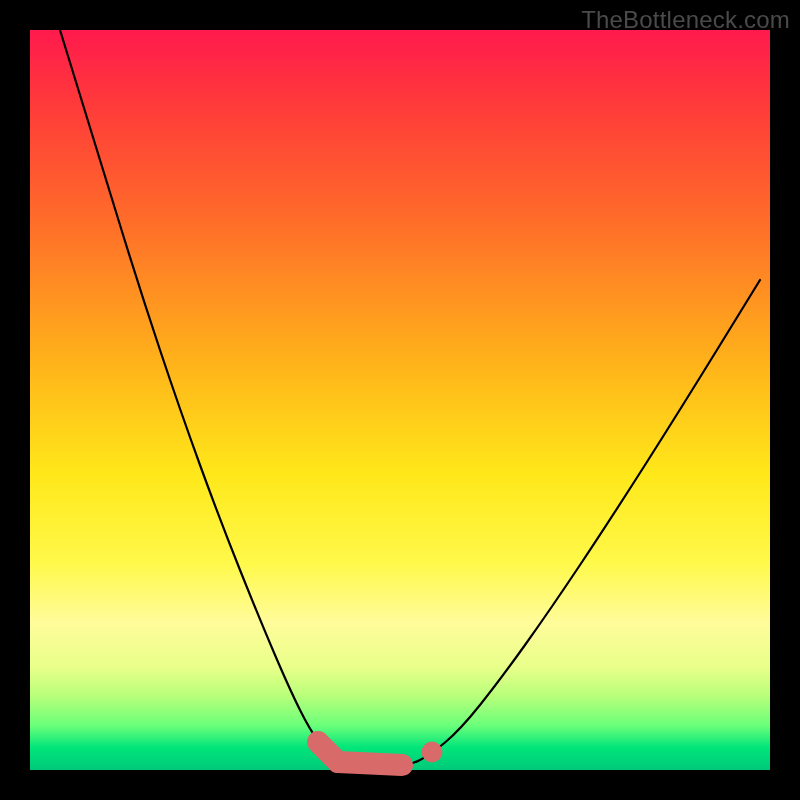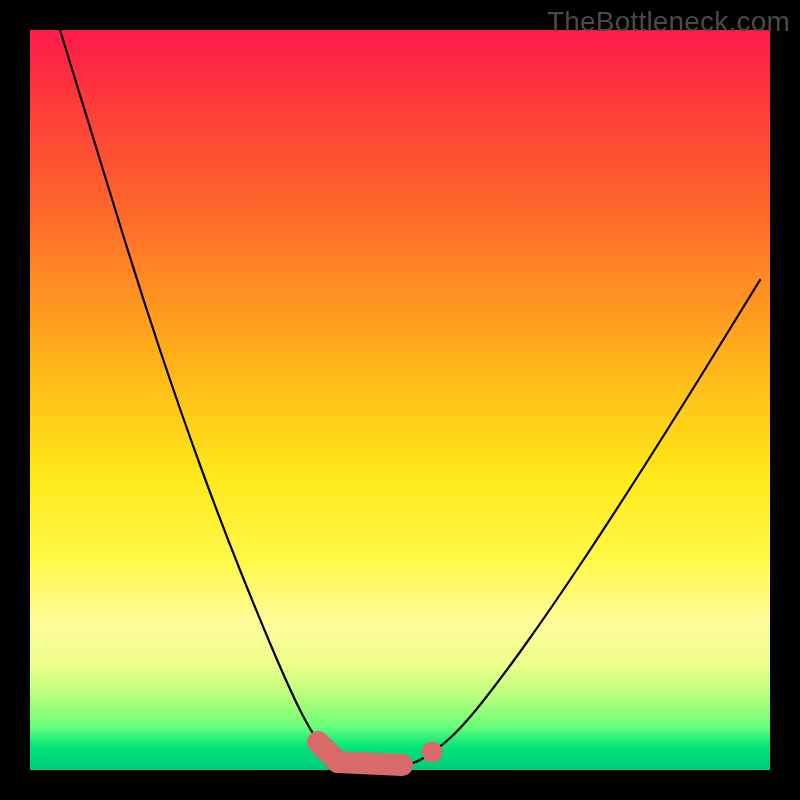--- a/index.html
+++ b/index.html
@@ -38,21 +38,21 @@
       #6aff7a 94%,
       #00e57a 97%,
       #00c97a 100%
     );
   }
   .watermark {
     position: absolute;
     top: 6px;
     right: 10px;
     color: #4a4a4a;
-    font-size: 28px;
+    font-size: 24px;
     letter-spacing: 0.2px;
     font-weight: 500;
   }
   svg.curve {
     position: absolute;
     left: 30px;
     top: 30px;
     width: 740px;
     height: 740px;
     overflow: visible;

